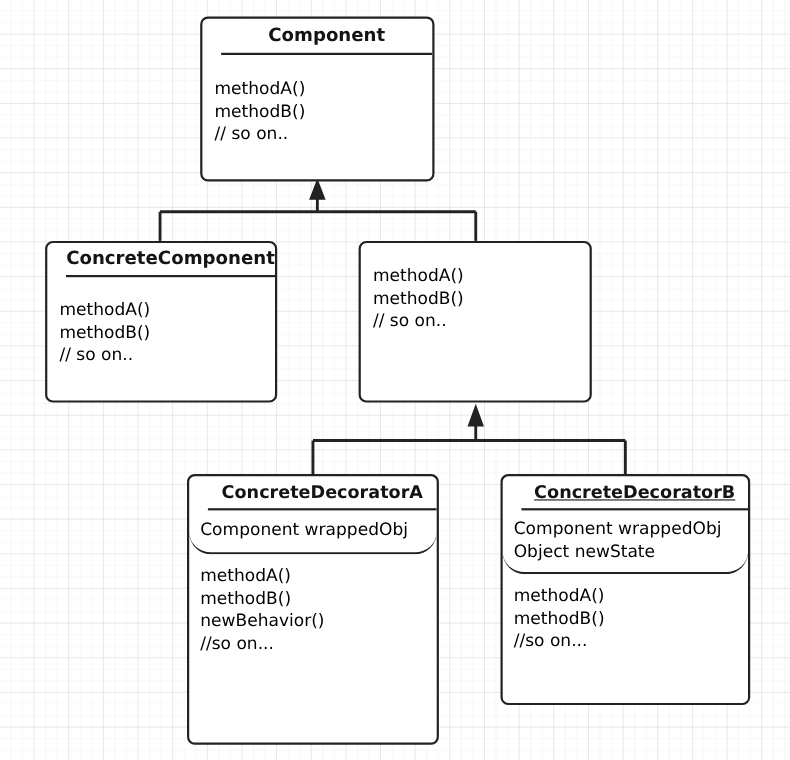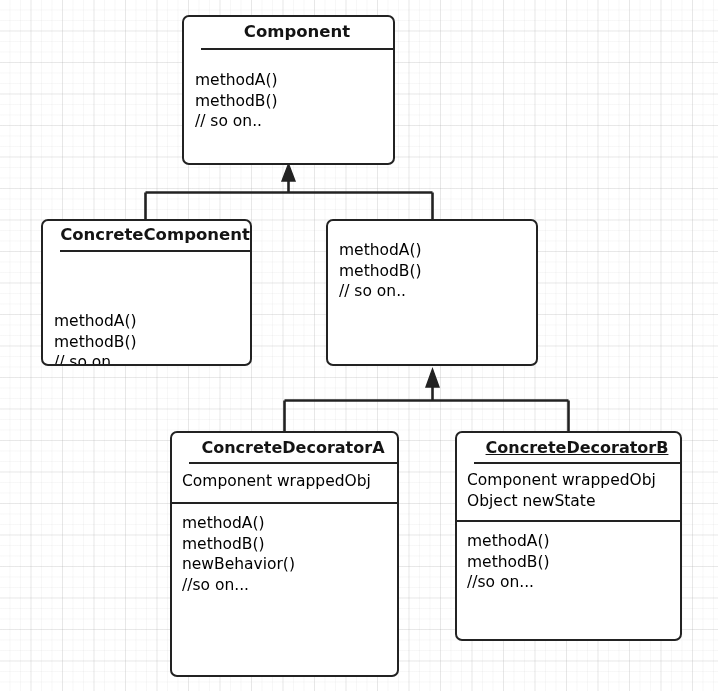--- a/index.html
+++ b/index.html
@@ -68,38 +68,39 @@
     margin-left: 17px;
   }
   .uml-section {
     box-sizing: border-box;
     color: #000000;
     padding: 5px 9px 6px 9px;
     flex: 0 0 auto;
   }
   .uml-section.attrs {
     border-bottom: 2.5px solid #222222;
+    border-radius: 20px;
   }
   .uml-section.ops {
     flex: 1 1 auto;
   }
   .uml-line {
     white-space: pre;
     line-height: 1.33;
   }
 
   
   #box-component {
     left: 182px; top: 15px; width: 213px; height: 150px;
   }
   #box-component .uml-title { height: 33px; font-size: 16.5px; }
   #box-component .uml-section.ops { font-size: 15.5px; padding-top: 20px; padding-left: 11px; }
 
   #box-concrete-component {
-    left: 41px; top: 219px; width: 211px; height: 147px; gap: 40px;
+    left: 41px; top: 219px; width: 211px; height: 147px;
   }
   #box-concrete-component .uml-title { height: 31px; font-size: 16.5px; }
   #box-concrete-component .uml-section.ops { font-size: 15.5px; padding-top: 19px; padding-left: 11px; }
 
   #box-decorator {
     left: 326px; top: 219px; width: 212px; height: 147px;
   }
   #box-decorator .uml-title { height: 31px; font-size: 16.5px; }
   #box-decorator .uml-section.ops { font-size: 15.5px; padding-top: 19px; padding-left: 11px; }
 

